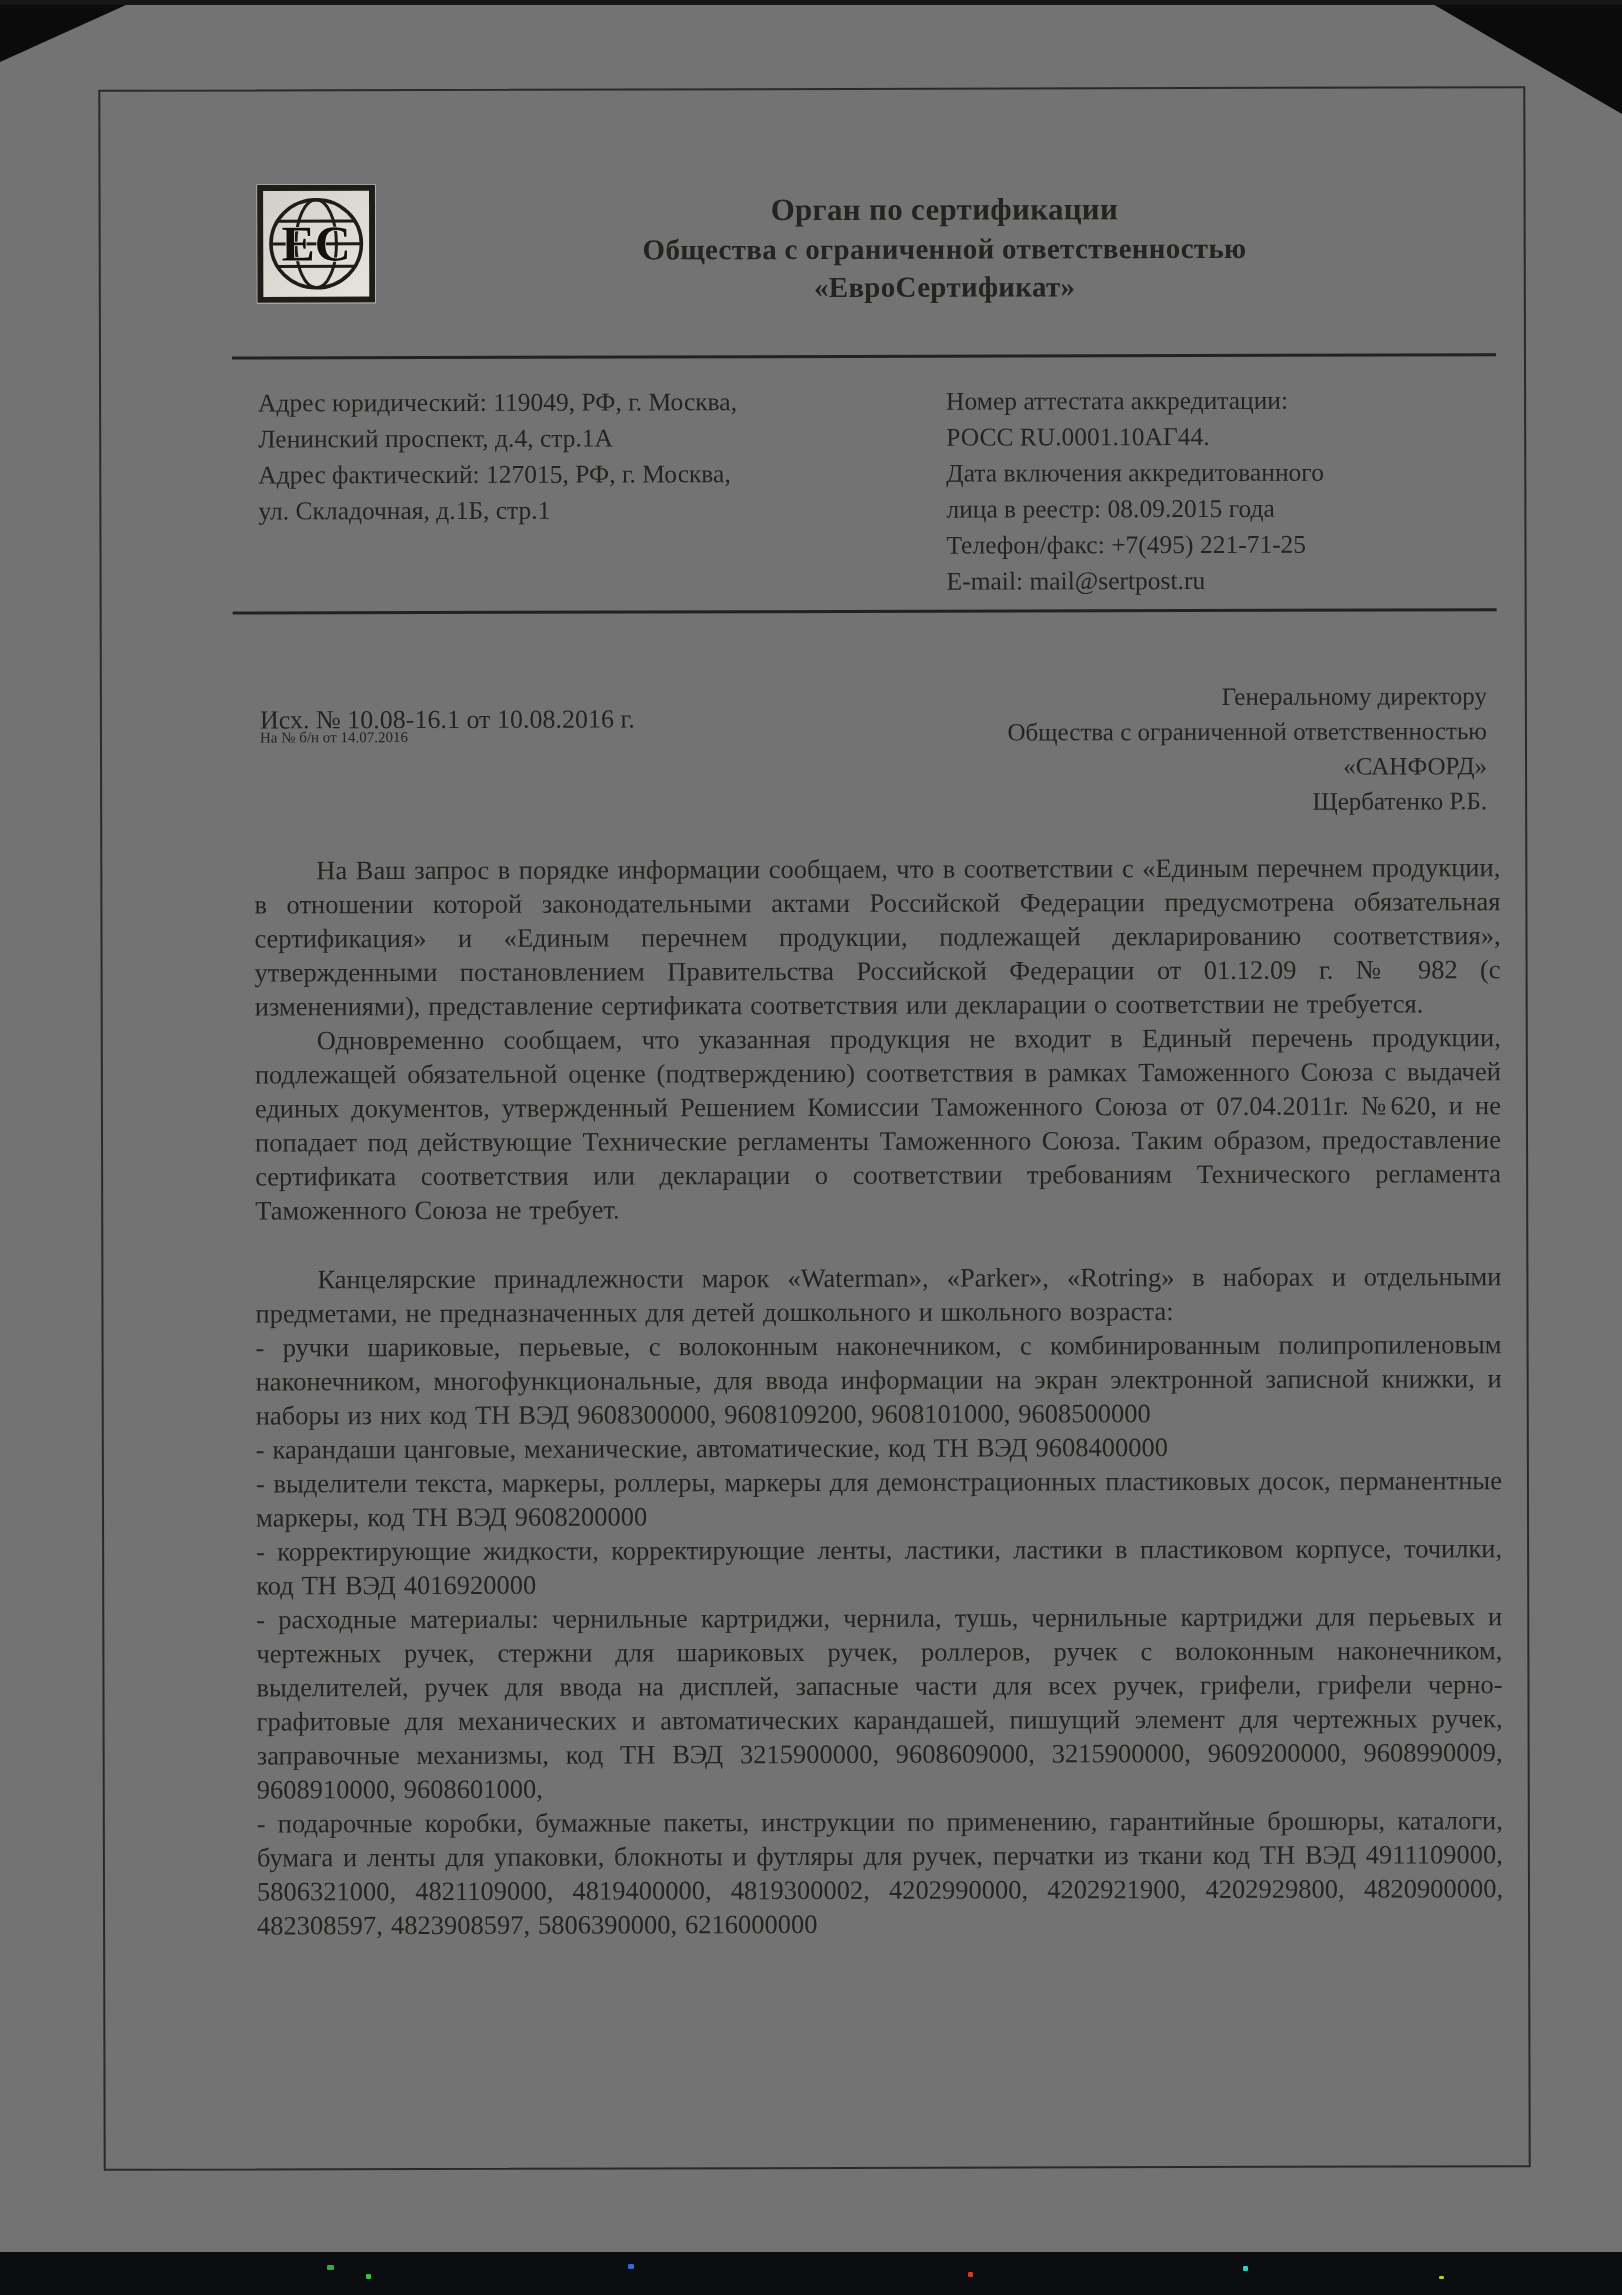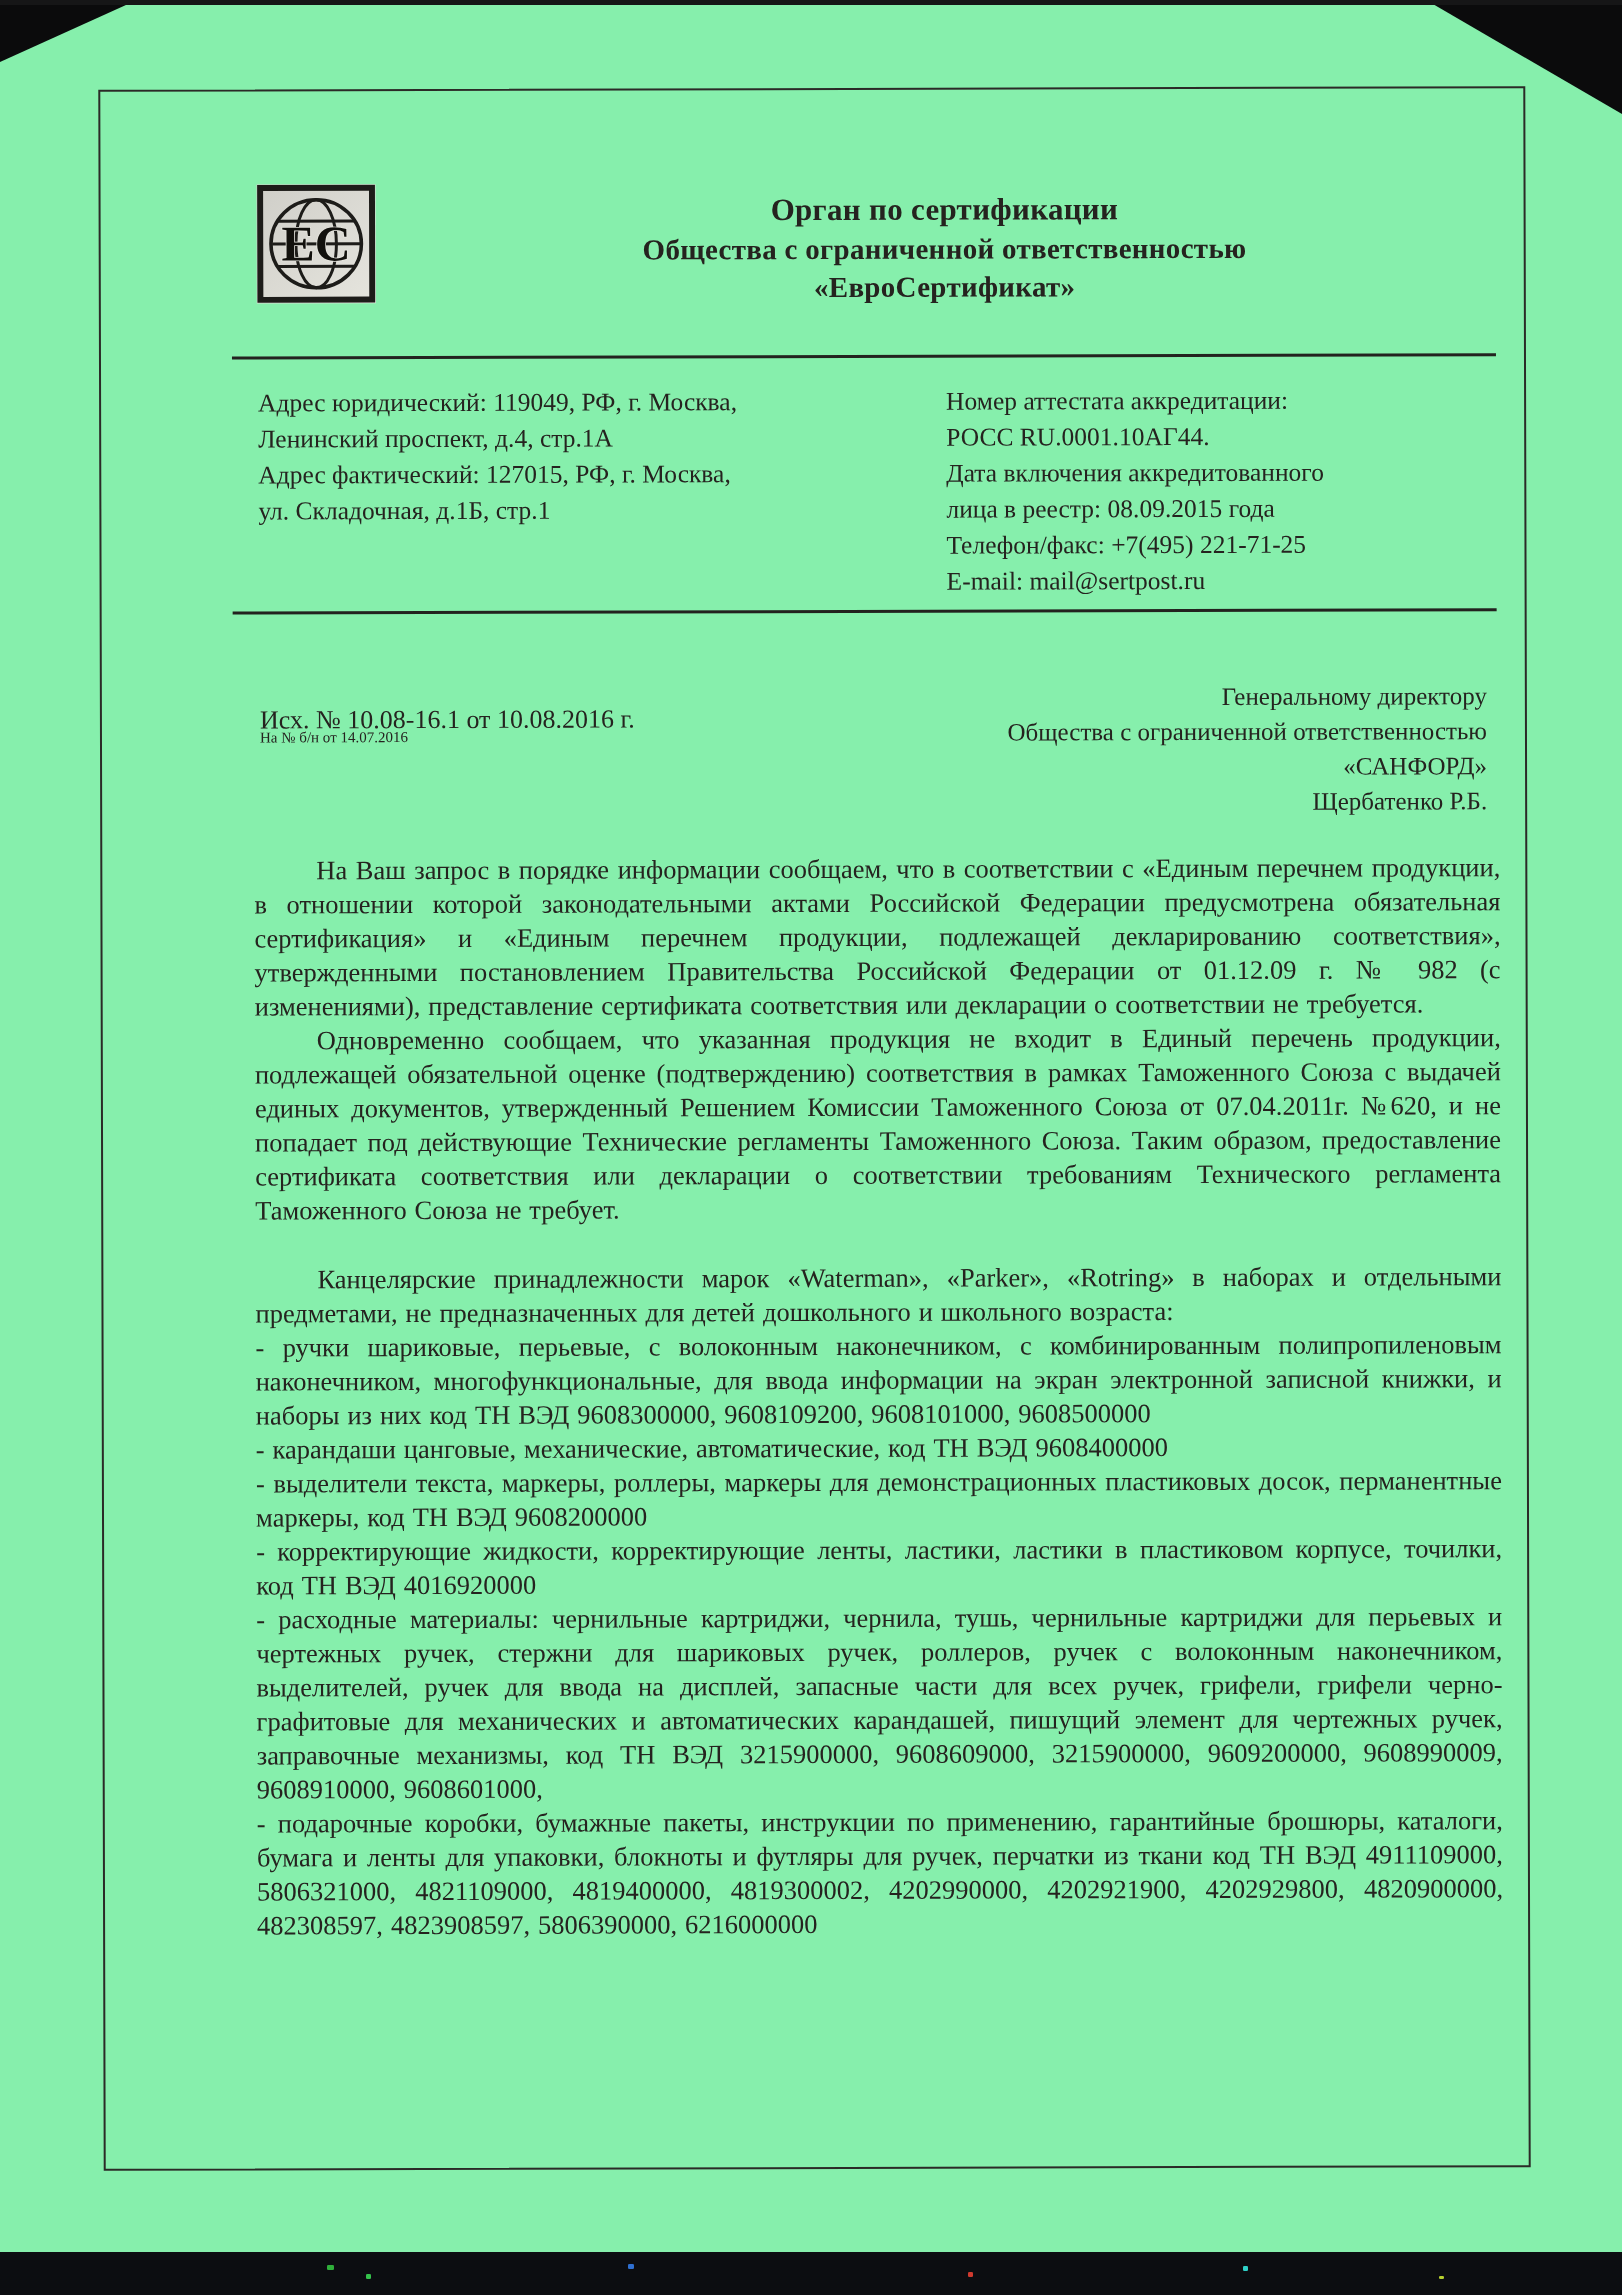--- a/index.html
+++ b/index.html
@@ -3,21 +3,21 @@
 <meta charset="utf-8">
 <style>
   html,body{margin:0;padding:0;}
   body{
     width:1622px;height:2295px;
     background:#f6f5f0;
     font-family:"Liberation Serif","DejaVu Serif",serif;
     color:#25231f;
     position:relative;overflow:hidden;
   }
-  .scan{position:absolute;inset:0;background:#86efac;}
+  .scan{position:absolute;inset:0;background:#737373;}
 
   
   .corner-tl{position:absolute;top:0;left:0;width:137px;height:62px;background:#0b0b0c;
     clip-path:polygon(0 0,100% 0,0 100%);}
   .corner-tr{position:absolute;top:0;right:0;width:196px;height:114px;background:#0b0b0c;
     clip-path:polygon(0 0,100% 0,100% 100%);}
   .top-strip{position:absolute;top:0;left:0;right:0;height:4.6px;background:#161617;}
   .bottom-strip{position:absolute;left:0;right:0;top:2252px;height:43px;background:#0c0d11;}
   .speck{position:absolute;border-radius:1.3px;}
   .s1{left:327px;top:13px;width:6.5px;height:5.2px;background:#2fae3a;}

